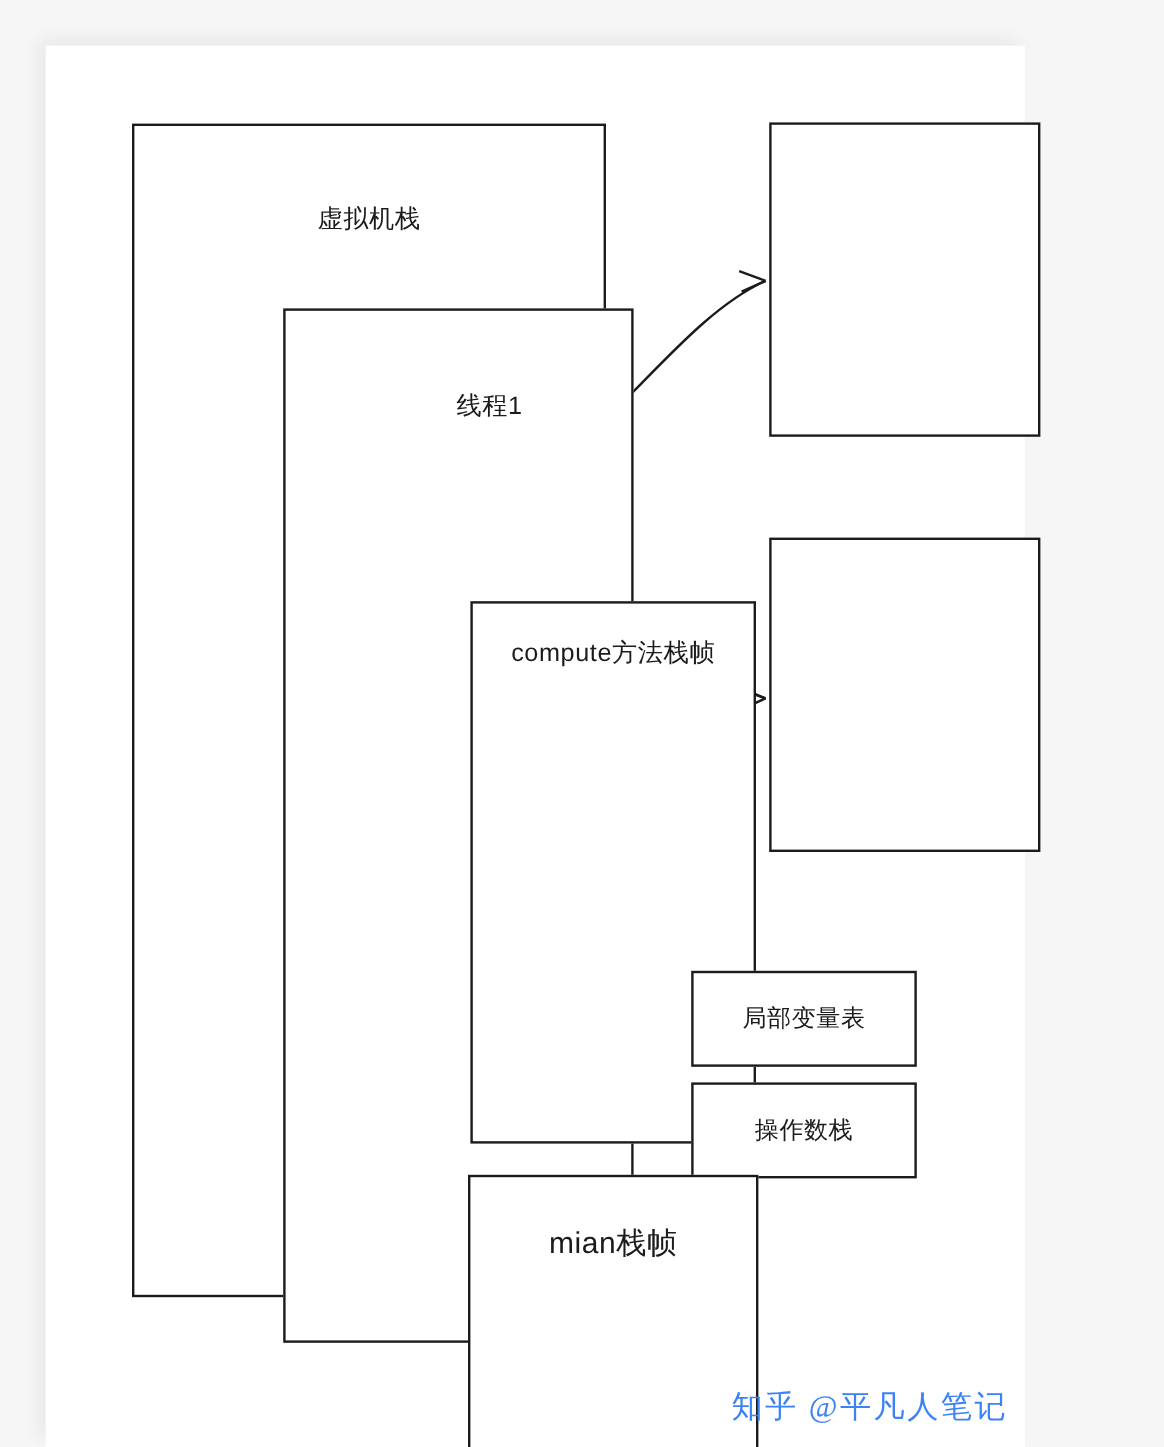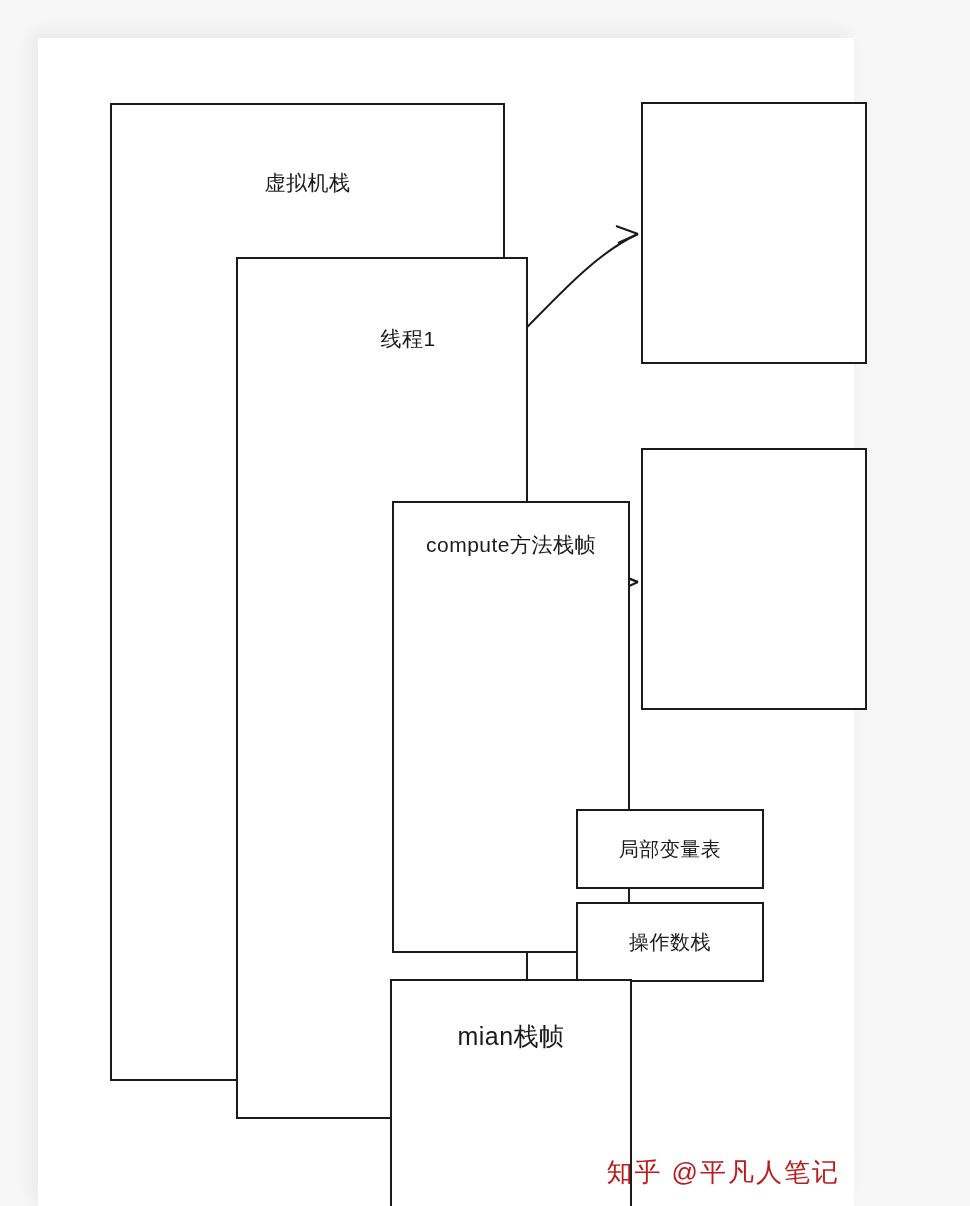--- a/index.html
+++ b/index.html
@@ -101,23 +101,23 @@
     stroke-width: 2;
   }
 
   
   #watermark {
     position: absolute;
     right: 14px;
     bottom: 16px;
     font-size: 26px;
     letter-spacing: 2px;
-    color: #b91c1c;
+    color: #3b82f6;
     white-space: nowrap;
-    font-family: Liberation Sans, sans-serif;
+    font-family: Liberation Serif, serif;
   }
 </style>
 </head>
 <body>
 
 <div id="page-root">
   <div id="card">
 
     <svg id="arrow-layer" viewBox="0 0 932 1168">
 

